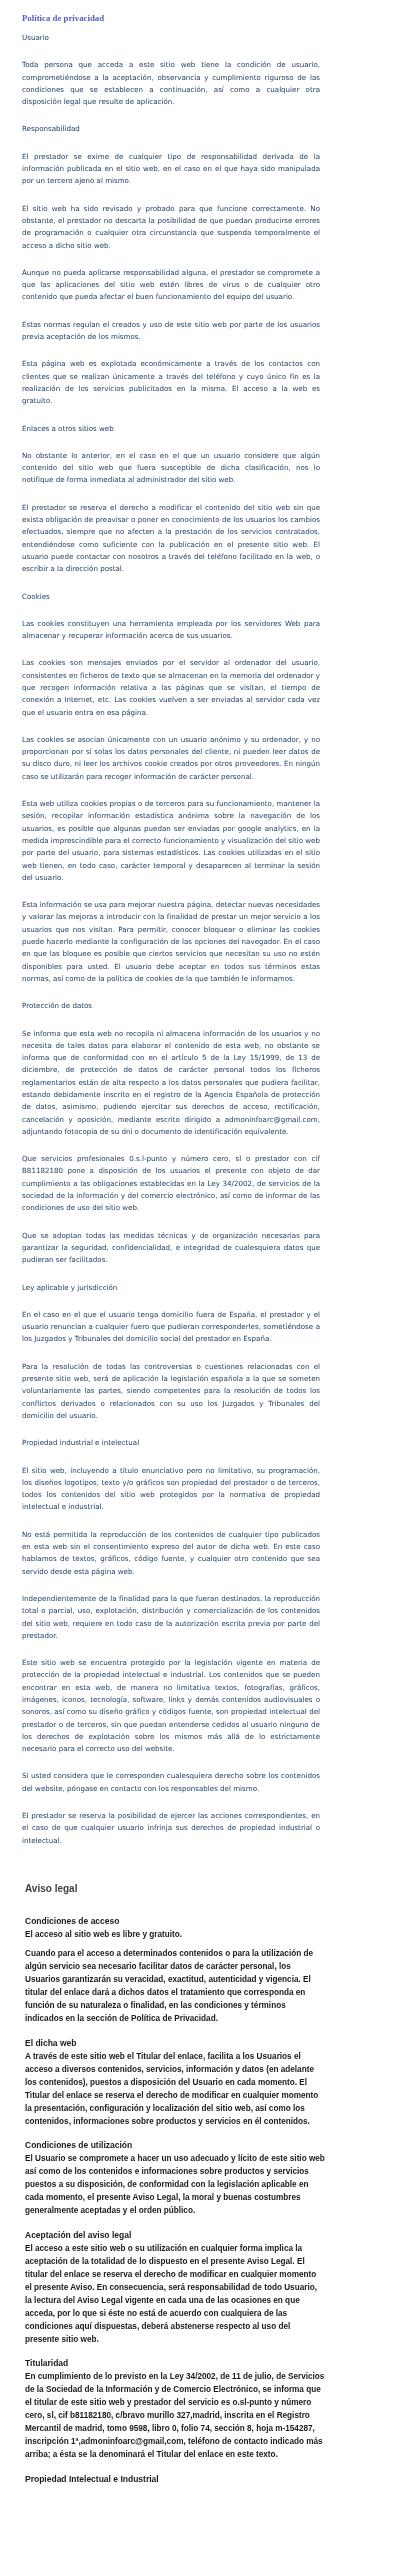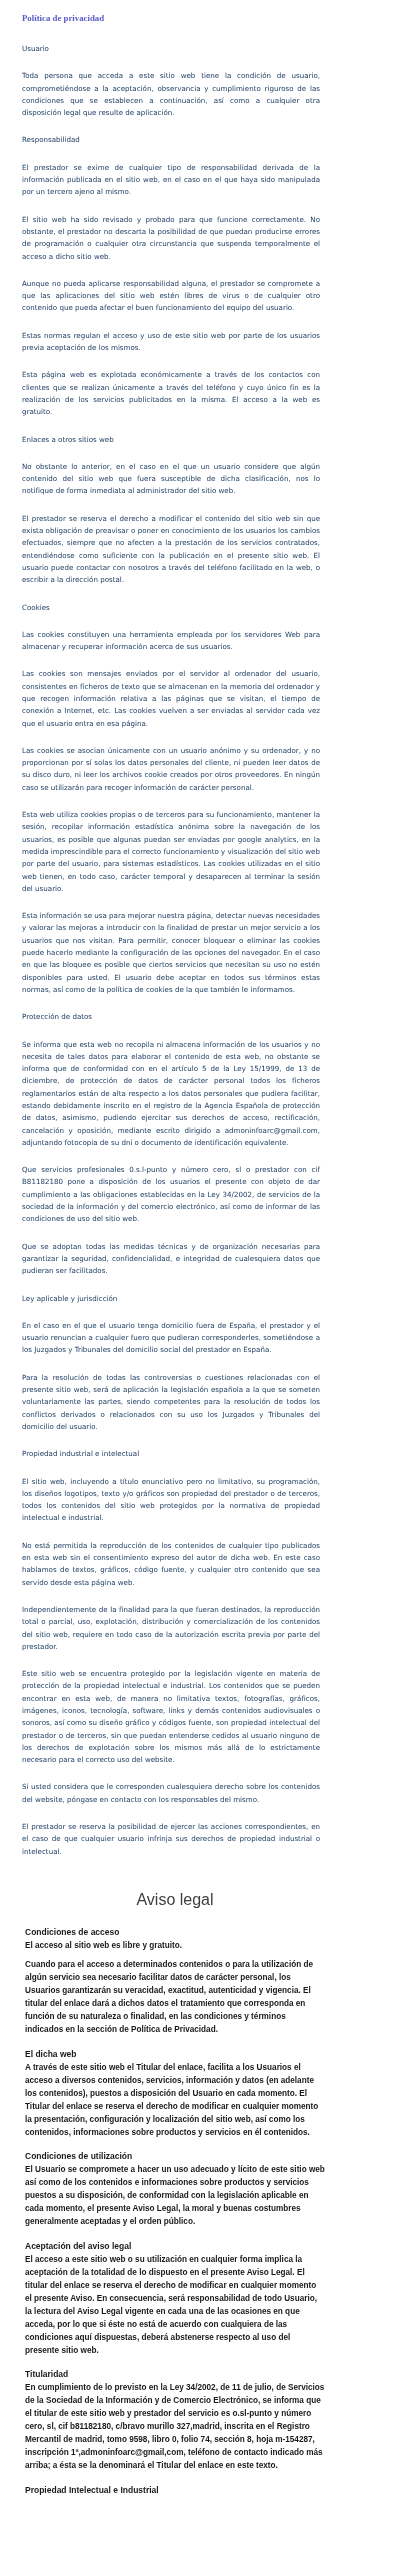--- a/index.html
+++ b/index.html
@@ -26,21 +26,21 @@
     color: var(--privacy-text, #17375d);
     font-size: 7.1px;
     line-height: 12.3px;
   }
   .privacy .ptitle {
     font-family: "Liberation Serif", "DejaVu Serif", serif;
     font-weight: bold;
     font-size: 8.8px;
     line-height: 11px;
     color: var(--privacy-title, #5a5ac8);
-    margin: 0 0 19px 0;
+    margin: 0 0 8px 0;
   }
   .privacy .sub {
     margin: 0 0 15px 0;
   }
   .privacy .sub.gap-after {
   }
   .privacy .para {
     text-align: justify;
     margin: 0 0 15px 0;
   }
@@ -49,26 +49,25 @@
   .legal {
     margin-top: 35px;
     margin-left: 25px;
     width: 300px;
     color: var(--legal-text, #1a1a1a);
     font-family: "Liberation Sans", "DejaVu Sans", sans-serif;
     font-size: 8.2px;
     line-height: 13px;
   }
   .legal .ltitle {
-    font-weight: normal;
-    font-size: 16px;
+    font-weight: bold;
+    font-size: 10px;
     line-height: 14.3px;
     color: var(--legal-title, #3f3f3f);
     margin: 0 0 18.6px 0;
-    text-align: center;
   }
   .legal .h2 {
     font-weight: bold;
     font-size: 8.5px;
     margin: 11.5px 0 0 0;
   }
   .legal .para {
     text-align: left;
     margin: 0 0 6.6px 0;
     font-weight: bold;
@@ -81,21 +80,21 @@
 
   <section class="privacy">
     <h1 class="ptitle">Política de privacidad</h1>
     <div id="privacy-blocks">
         <div class="sub">Usuario</div>
         <div class="para">Toda persona que acceda a este sitio web tiene la condición de usuario, comprometiéndose a la aceptación, observancia y cumplimiento riguroso de las condiciones que se establecen a continuación, así como a cualquier otra disposición legal que resulte de aplicación.</div>
         <div class="sub">Responsabilidad</div>
         <div class="para">El prestador se exime de cualquier tipo de responsabilidad derivada de la información publicada en el sitio web, en el caso en el que haya sido manipulada por un tercero ajeno al mismo.</div>
         <div class="para">El sitio web ha sido revisado y probado para que funcione correctamente. No obstante, el prestador no descarta la posibilidad de que puedan producirse errores de programación o cualquier otra circunstancia que suspenda temporalmente el acceso a dicho sitio web.</div>
         <div class="para">Aunque no pueda aplicarse responsabilidad alguna, el prestador se compromete a que las aplicaciones del sitio web estén libres de virus o de cualquier otro contenido que pueda afectar el buen funcionamiento del equipo del usuario.</div>
-        <div class="para">Estas normas regulan el acceso y uso de este sitio web por parte de los usuarios previa aceptación de los mismos.</div>
+        <div class="para">Estas normas regulan el creados y uso de este sitio web por parte de los usuarios previa aceptación de los mismos.</div>
         <div class="para">Esta página web es explotada económicamente a través de los contactos con clientes que se realizan únicamente a través del teléfono y cuyo único fin es la realización de los servicios publicitados en la misma. El acceso a la web es gratuito.</div>
         <div class="sub">Enlaces a otros sitios web</div>
         <div class="para">No obstante lo anterior, en el caso en el que un usuario considere que algún contenido del sitio web que fuera susceptible de dicha clasificación, nos lo notifique de forma inmediata al administrador del sitio web.</div>
         <div class="para">El prestador se reserva el derecho a modificar el contenido del sitio web sin que exista obligación de preavisar o poner en conocimiento de los usuarios los cambios efectuados, siempre que no afecten a la prestación de los servicios contratados, entendiéndose como suficiente con la publicación en el presente sitio web. El usuario puede contactar con nosotros a través del teléfono facilitado en la web, o escribir a la dirección postal.</div>
         <div class="sub">Cookies</div>
         <div class="para">Las cookies constituyen una herramienta empleada por los servidores Web para almacenar y recuperar información acerca de sus usuarios.</div>
         <div class="para">Las cookies son mensajes enviados por el servidor al ordenador del usuario, consistentes en ficheros de texto que se almacenan en la memoria del ordenador y que recogen información relativa a las páginas que se visitan, el tiempo de conexión a Internet, etc. Las cookies vuelven a ser enviadas al servidor cada vez que el usuario entra en esa página.</div>
         <div class="para">Las cookies se asocian únicamente con un usuario anónimo y su ordenador, y no proporcionan por sí solas los datos personales del cliente, ni pueden leer datos de su disco duro, ni leer los archivos cookie creados por otros proveedores. En ningún caso se utilizarán para recoger información de carácter personal.</div>
         <div class="para">Esta web utiliza cookies propias o de terceros para su funcionamiento, mantener la sesión, recopilar información estadística anónima sobre la navegación de los usuarios, es posible que algunas puedan ser enviadas por google analytics, en la medida imprescindible para el correcto funcionamiento y visualización del sitio web por parte del usuario, para sistemas estadísticos. Las cookies utilizadas en el sitio web tienen, en todo caso, carácter temporal y desaparecen al terminar la sesión del usuario.</div>
         <div class="para">Esta información se usa para mejorar nuestra página, detectar nuevas necesidades y valorar las mejoras a introducir con la finalidad de prestar un mejor servicio a los usuarios que nos visitan. Para permitir, conocer bloquear o eliminar las cookies puede hacerlo mediante la configuración de las opciones del navegador. En el caso en que las bloquee es posible que ciertos servicios que necesitan su uso no estén disponibles para usted. El usuario debe aceptar en todos sus términos estas normas, así como de la política de cookies de la que también le informamos.</div>

